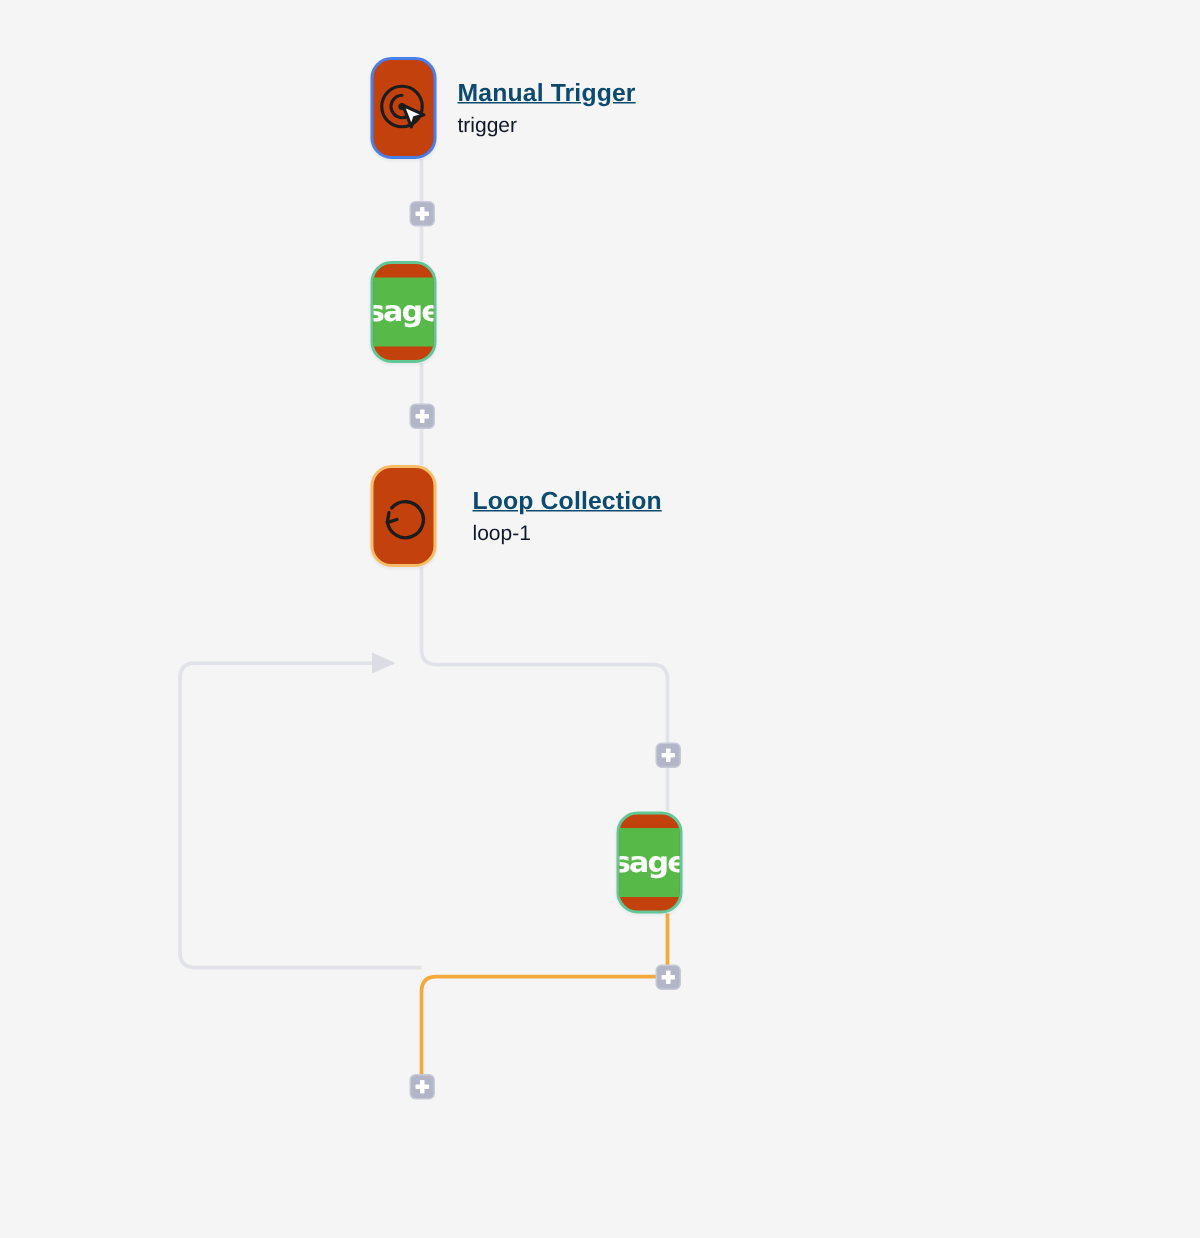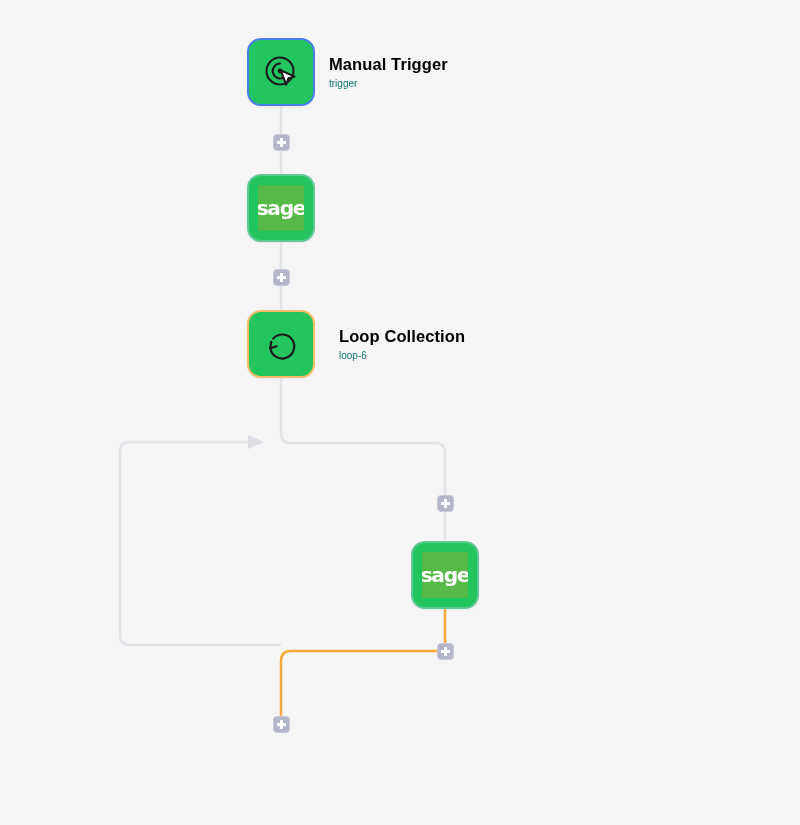--- a/index.html
+++ b/index.html
@@ -28,25 +28,25 @@
   }
 
   
   .node {
     position: absolute;
     display: flex;
     align-items: center;
     gap: 14px;
   }
   .node-box {
-    width: 68px;
+    width: 44px;
     height: 68px;
     box-sizing: border-box;
     border-radius: 14px;
-    background: #22c55e;
+    background: #c2410c;
     border: 2px solid #cfd2dc;
     display: flex;
     align-items: center;
     justify-content: center;
     box-shadow: 0 1px 2px rgba(30, 32, 60, 0.06);
     flex: 0 0 auto;
   }
   .node-box.border-blue   { border-color: #4a7fe8; }
   .node-box.border-green  { border-color: #61c895; }
   .node-box.border-orange { border-color: #f6bd69; }
@@ -54,28 +54,29 @@
   .node-labels {
     display: flex;
     flex-direction: column;
     justify-content: center;
     gap: 5px;
     white-space: nowrap;
   }
   .node-title {
     font-size: 16.5px;
     font-weight: bold;
-    color: #000000;
+    color: #0c4a6e;
     letter-spacing: 0.1px;
     line-height: 1.1;
+    text-decoration: underline;
   }
   .node-subtitle {
-    font-size: 10px;
+    font-size: 14px;
     font-weight: normal;
-    color: #0f766e;
+    color: #0f172a;
     line-height: 1.1;
   }
 
   
   .icon-svg { display: block; }
 
   .sage-logo {
     width: 46px;
     height: 46px;
     background: #56b948;
@@ -170,21 +171,21 @@
     <div class="node-box border-orange">
       <span>
         <svg class="icon-svg" width="40" height="40" viewBox="0 0 40 40">
           <path d="M 12.2 14.6 A 12 12 0 1 1 9.3 23.6" fill="none" stroke="#1c1c1c" stroke-width="2.2" stroke-linecap="round"></path>
           <path d="M 15.6 22.3 L 9.2 24.4 L 10.3 17.8" fill="none" stroke="#1c1c1c" stroke-width="2.2" stroke-linecap="round" stroke-linejoin="round"></path>
         </svg>
       </span>
     </div>
     <div class="node-labels">
       <div class="node-title">Loop Collection</div>
-      <div class="node-subtitle">loop-6</div>
+      <div class="node-subtitle">loop-1</div>
     </div>
   </div>
 
   <div class="node" style="left:411px; top:541px;">
     <div class="node-box border-green">
       <span class="sage-logo">
         <span>sage</span>
       </span>
     </div>
   </div>

